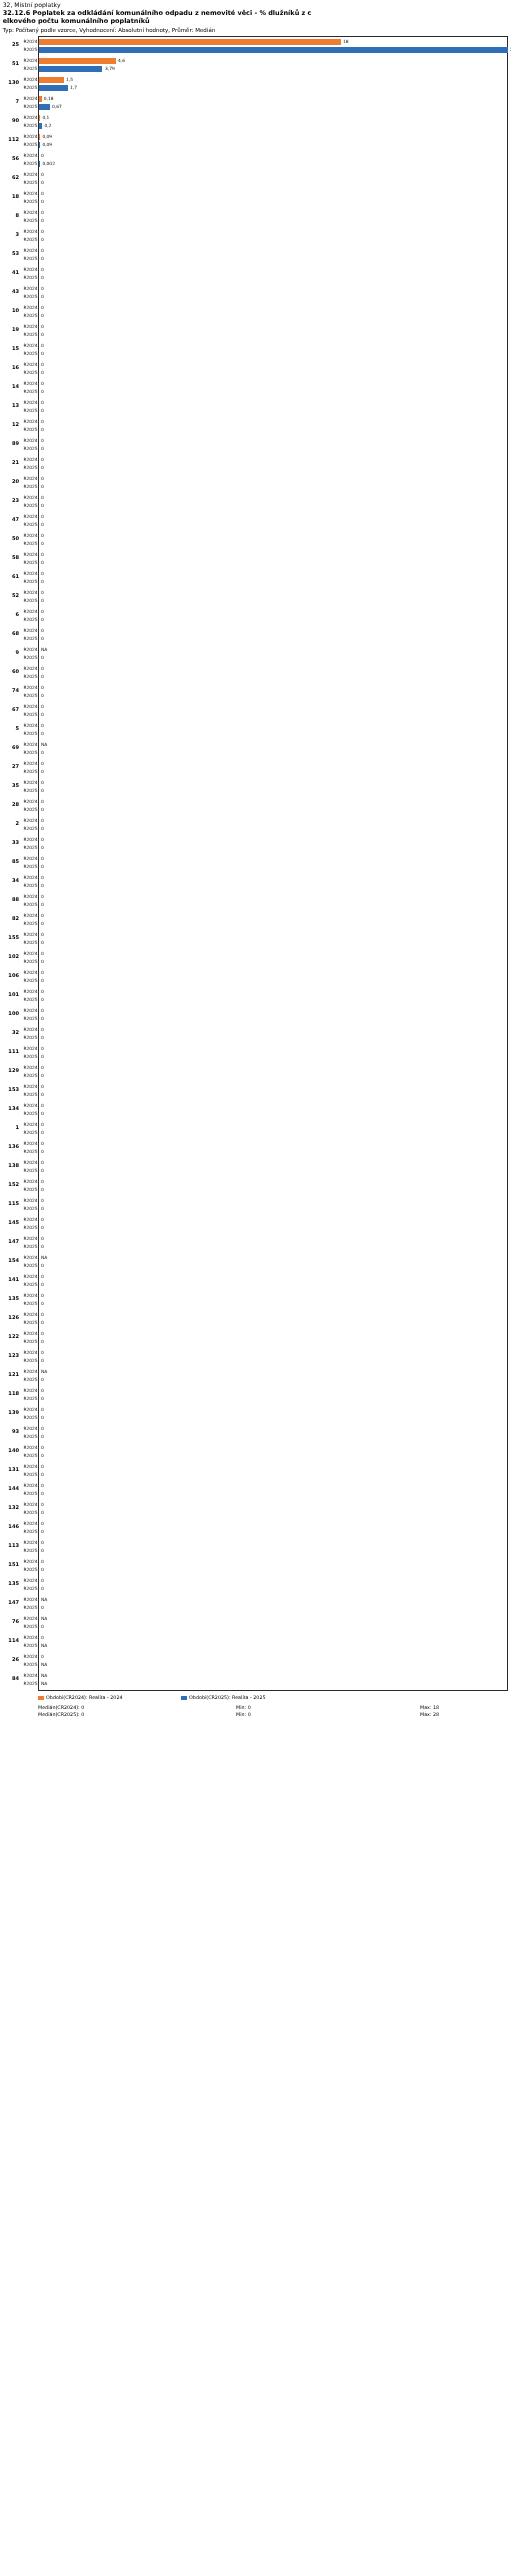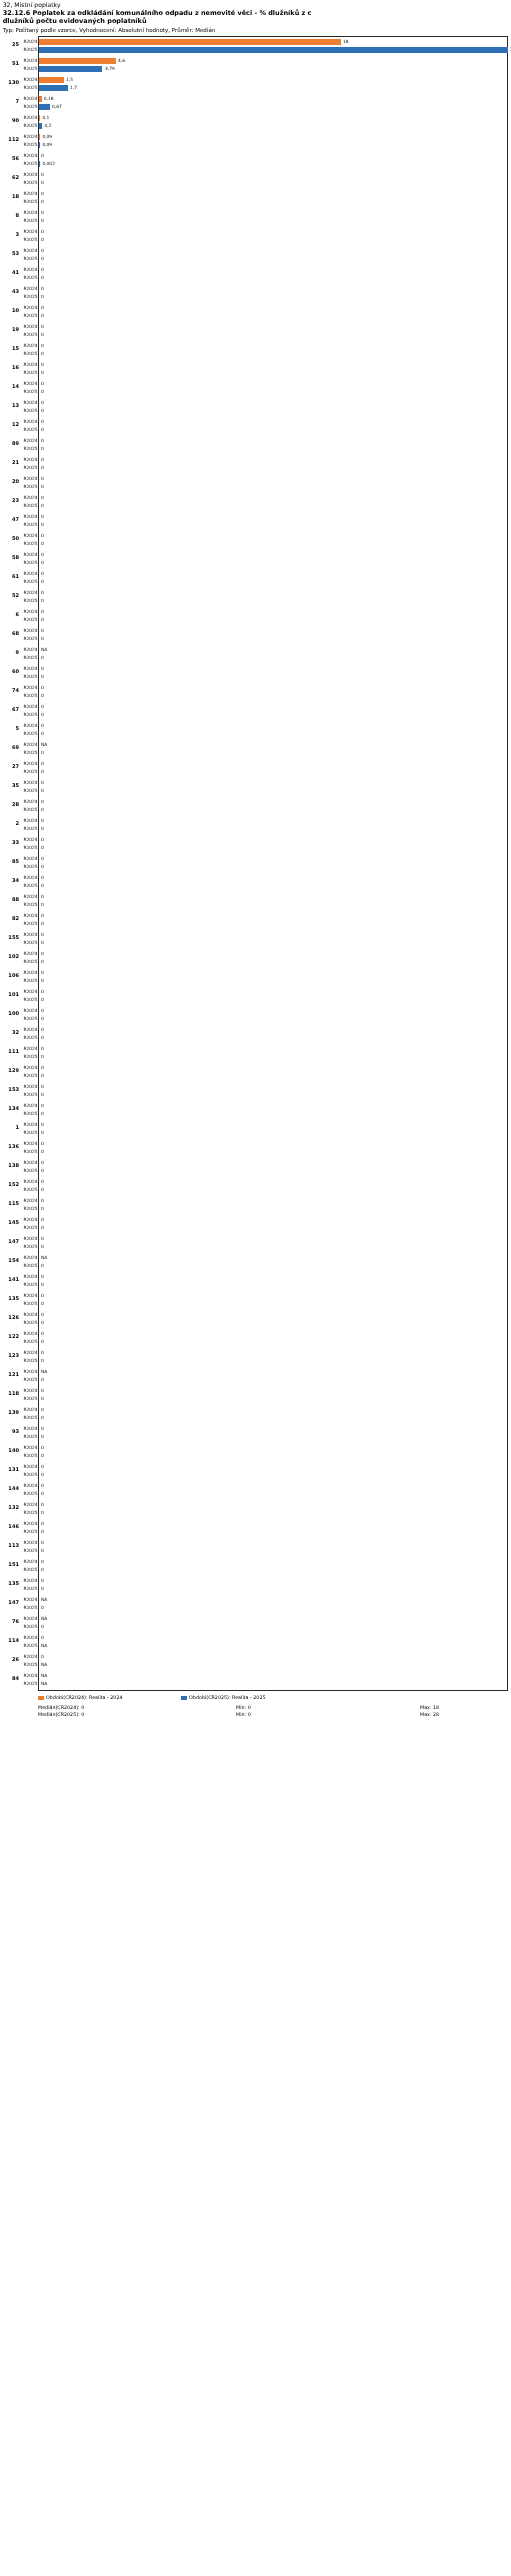--- a/index.html
+++ b/index.html
@@ -122,21 +122,21 @@
   }
 </style>
 </head>
 <body>
 
 <div class="page">
 
   <div class="hdr">
     <div class="hdr-line">32, Místní poplatky</div>
     <div class="hdr-title">32.12.6 Poplatek za odkládání komunálního odpadu z nemovité věci - % dlužníků z c</div>
-    <div class="hdr-title">dlužníků počtu evidovaných poplatníků</div>
+    <div class="hdr-title">elkového počtu komunálního poplatníků</div>
     <div class="hdr-sub">Typ: Počítaný podle vzorce, Vyhodnocení: Absolutní hodnoty, Průměr: Medián</div>
   </div>
 
   <div class="chart-area">
     <div class="plot-wrap">
       <div class="rows" id="rows">
           <div class="grp">
             <div class="grp-label">25</div>
             <div class="yr a">R2024</div>
             <div class="yr b">R2025</div>

